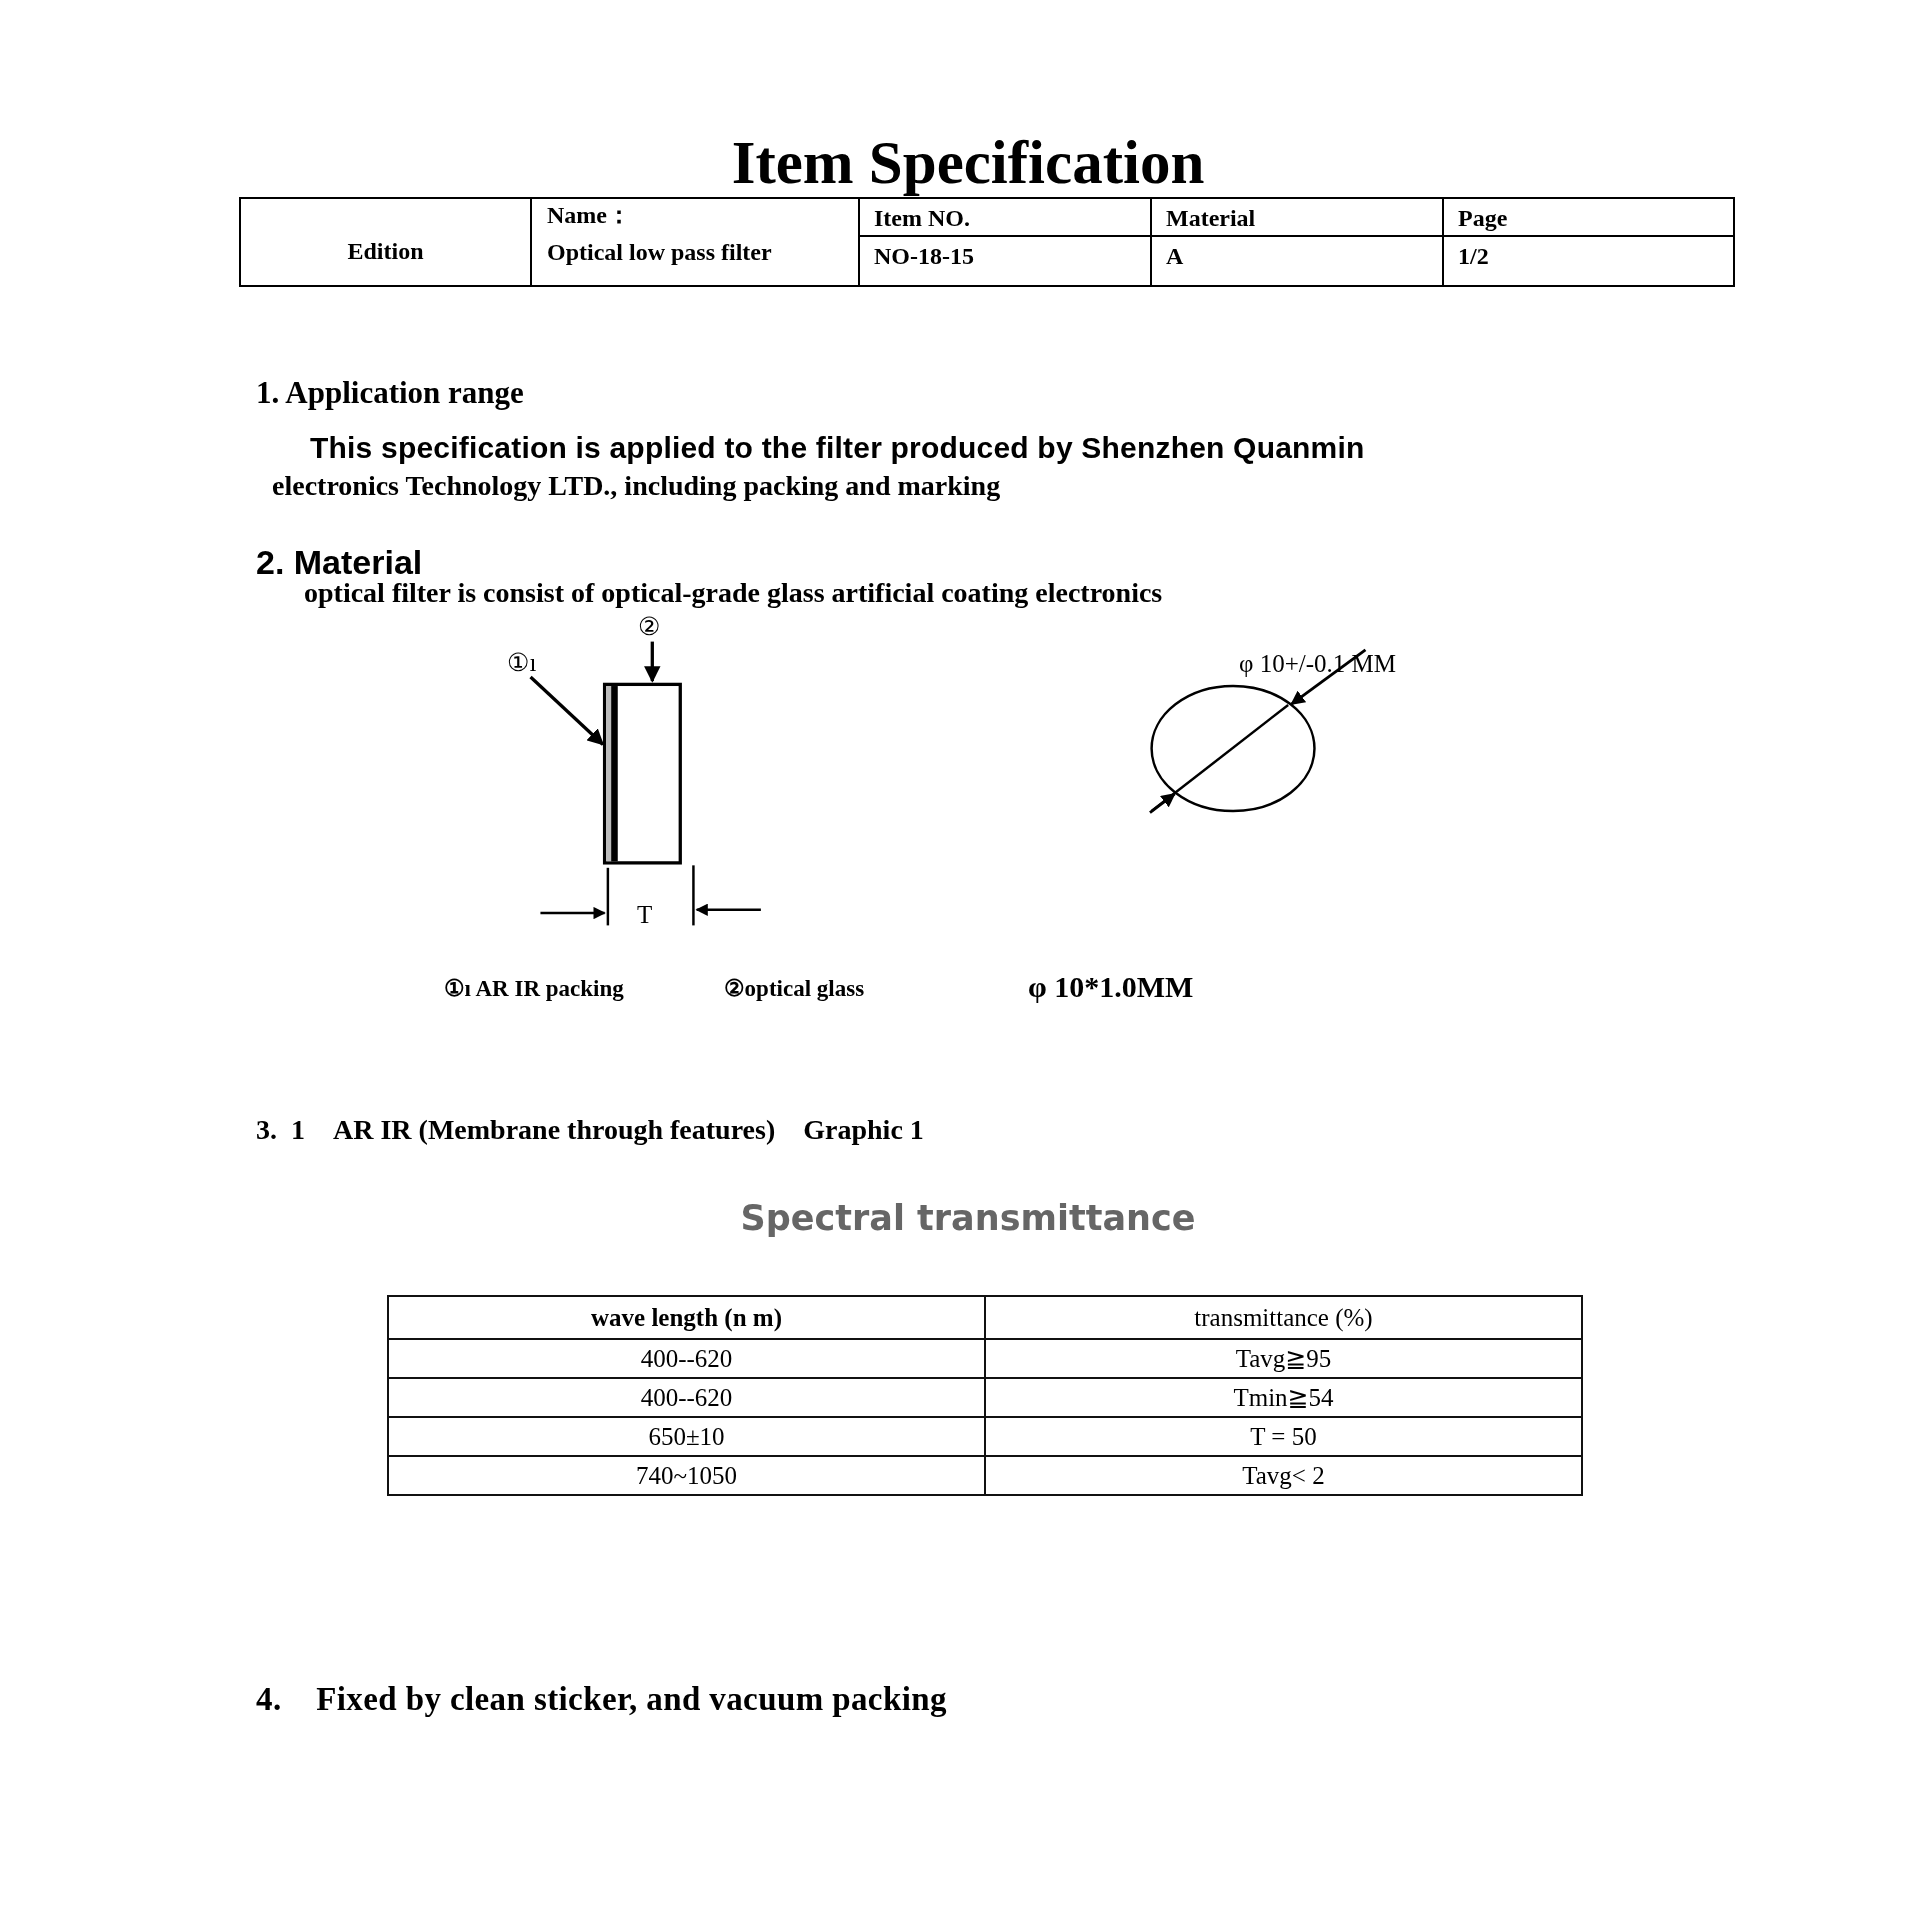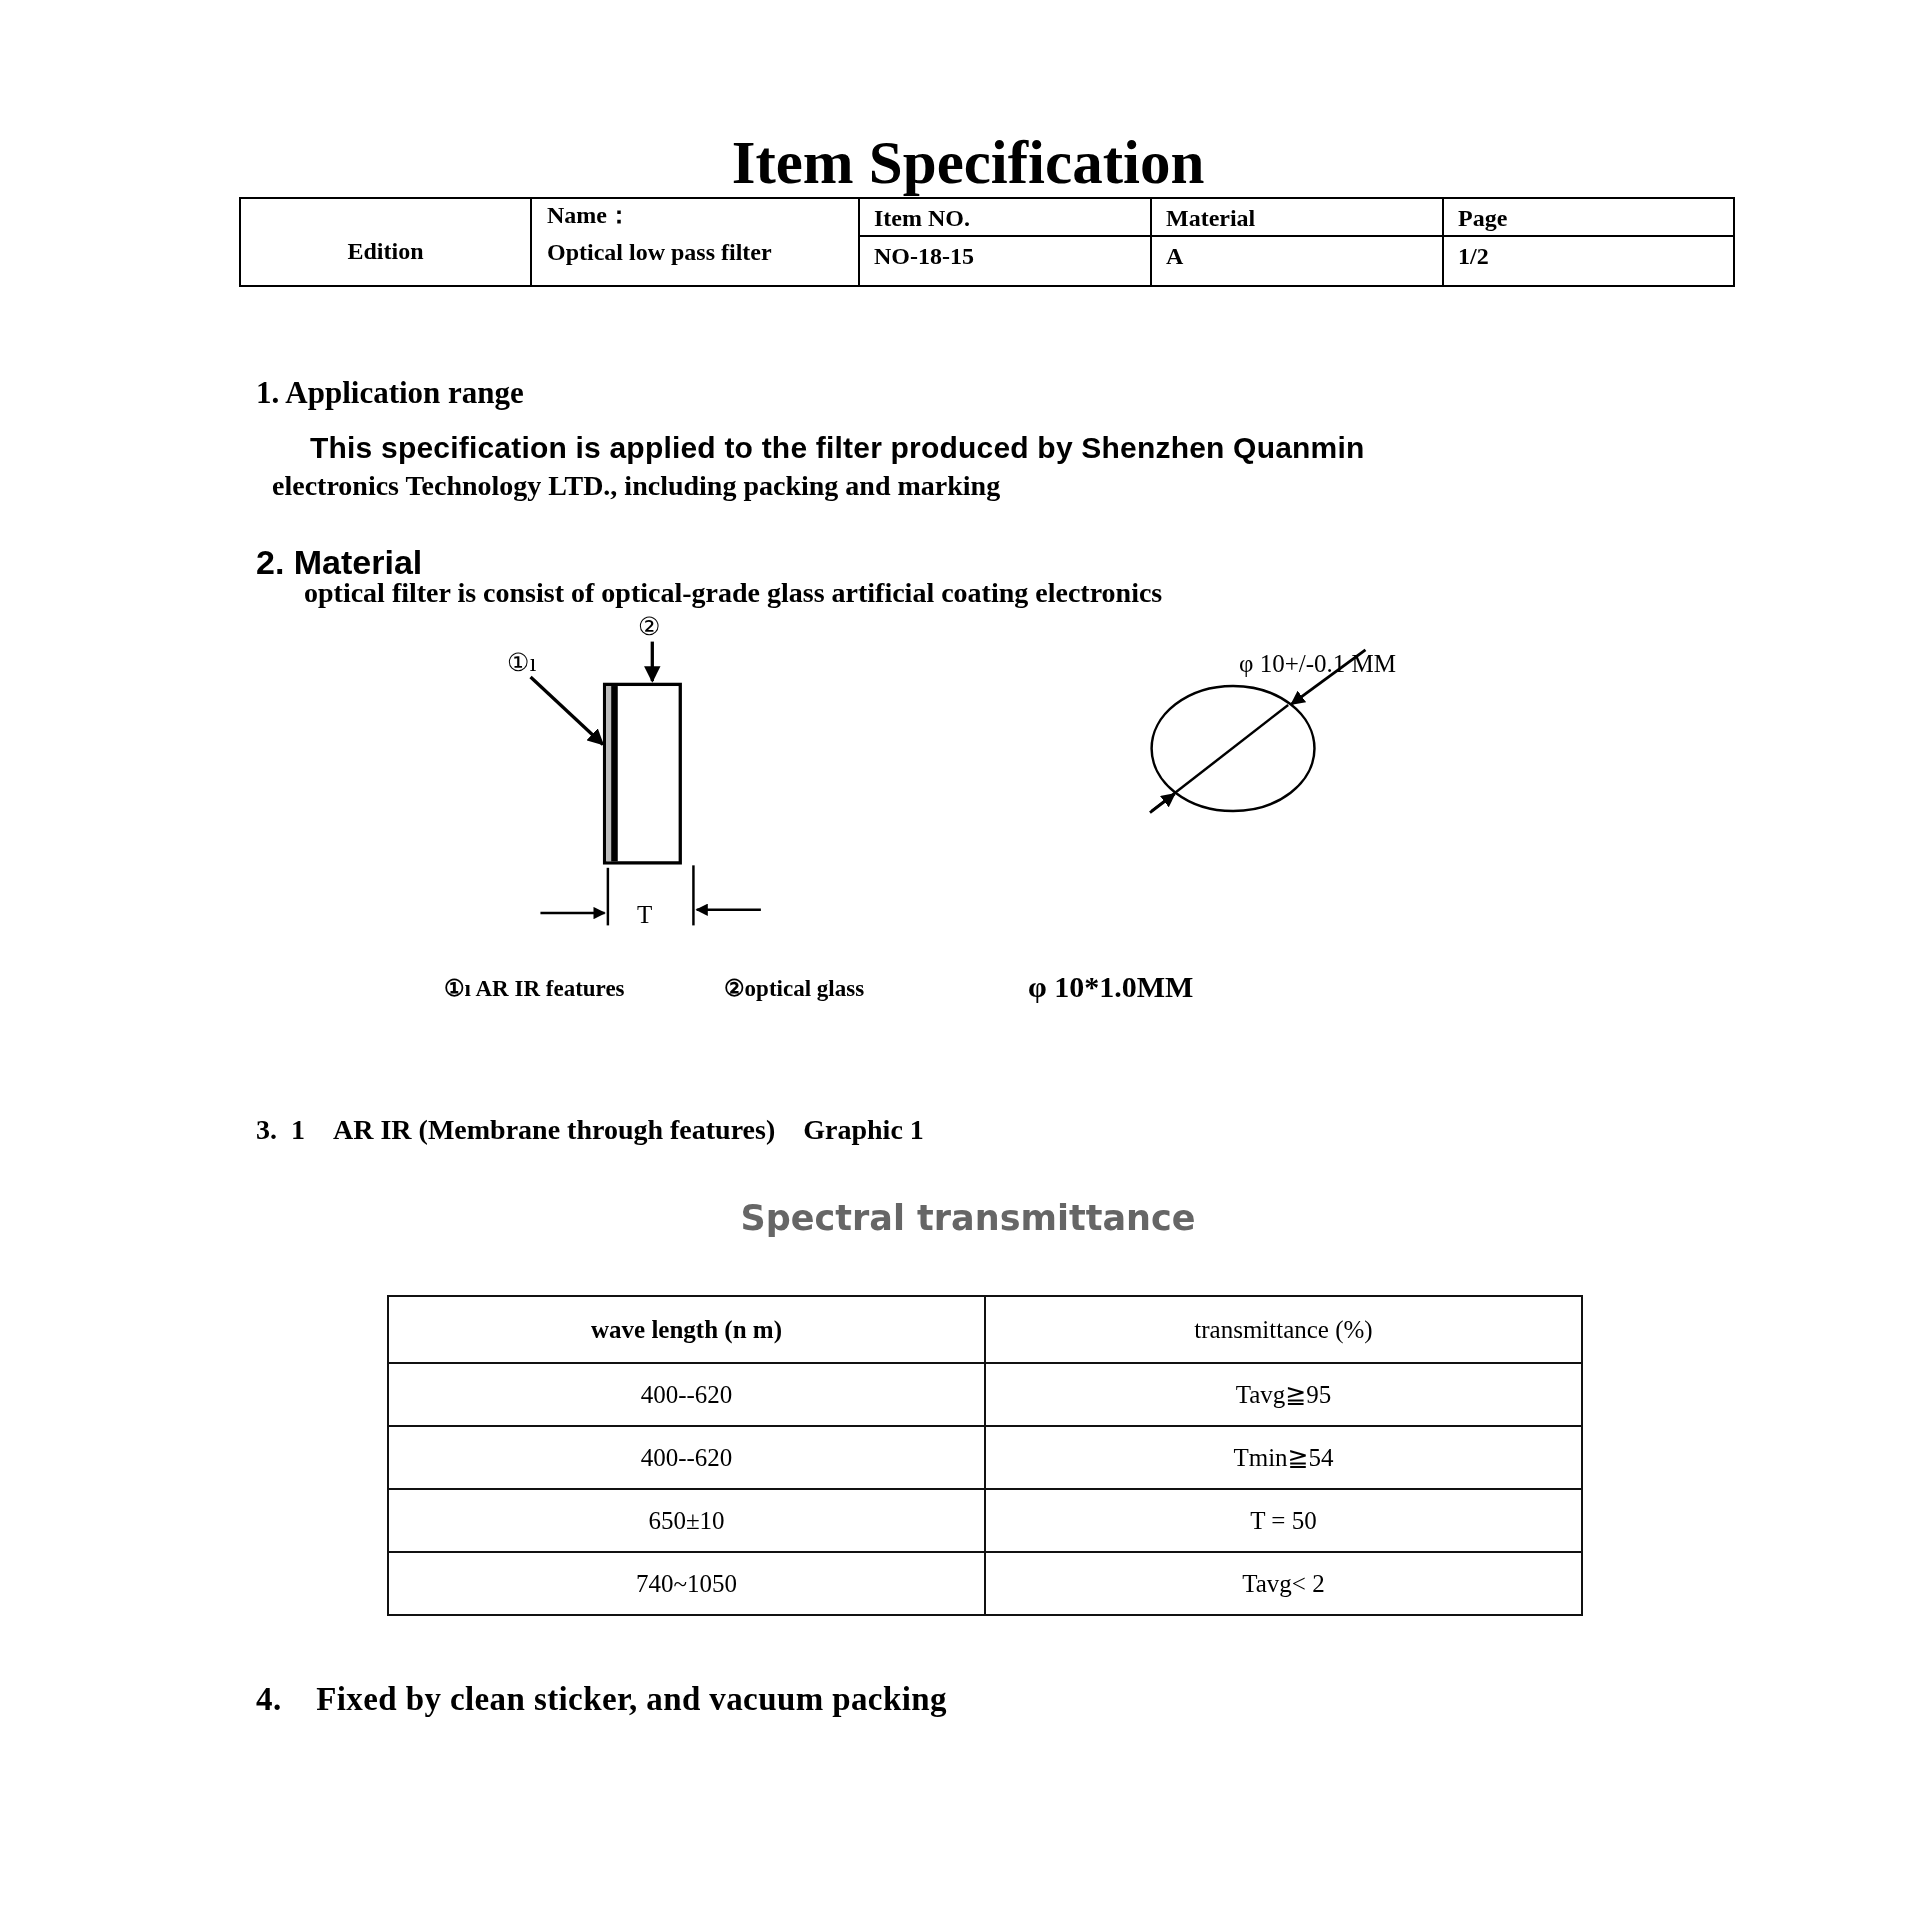--- a/index.html
+++ b/index.html
@@ -19,21 +19,21 @@
   .h1 { font-size:31px; }
   .para1 { font-size:30px; letter-spacing:0.2px; }
   .para2 { font-size:28px; }
   .h2 { font-size:34px; }
   .legend { font-size:23px; }
   .legend-big { font-size:30px; }
 
   .spec-title { font-family:"DejaVu Sans", sans-serif; font-weight:bold; color:#666; font-size:35px; left:0; width:1936px; text-align:center; top:1198px; }
 
   table.spec { position:absolute; left:387px; top:1295px; width:1196px; border-collapse:collapse; }
-  table.spec td, table.spec th { border:2.5px solid #111; height:37px; padding:12px; text-align:center;
+  table.spec td, table.spec th { border:2.5px solid #111; height:37px; padding:0; text-align:center;
          font-family:"Liberation Serif", serif; font-size:25px; font-weight:normal; width:50%; }
   table.spec th.bold { font-weight:bold; }
   table.spec tr.head th { height:41px; }
 
   svg.diagram { position:absolute; left:0; top:0; }
 </style>
 </head>
 <body>
 
 <div class="abs serif-b title">Item Specification</div>
@@ -85,21 +85,21 @@
     <line x1="1660" y1="790" x2="1570" y2="856" stroke="#000" stroke-width="3.5" marker-end="url(#ah)"></line>
     <line x1="1398" y1="988" x2="1428" y2="965" stroke="#000" stroke-width="3.5" marker-end="url(#ah)"></line>
   </g>
 </svg>
 
 <div class="abs" style="left:507px; top:648px; font-size:25px;">①ı</div>
 <div class="abs" style="left:638px; top:612px; font-size:25px;">②</div>
 <div class="abs" style="left:637px; top:901px; font-size:25px;">T</div>
 <div class="abs" style="left:1239px; top:650px; font-size:25px;">φ 10+/-0.1 MM</div>
 
-<div class="abs serif-b legend" style="left:444px; top:975px">①ı  AR IR features</div>
+<div class="abs serif-b legend" style="left:444px; top:975px">①ı  AR IR packing</div>
 <div class="abs serif-b legend" style="left:724px; top:975px">②optical glass</div>
 <div class="abs serif-b legend-big" style="left:1028px; top:970px">φ 10*1.0MM</div>
 
 <div class="abs serif-b h2" style="left:256px; top:1114px; font-size:28px">3.&nbsp;&nbsp;1&nbsp;&nbsp;&nbsp;&nbsp;AR IR (Membrane through features)&nbsp;&nbsp;&nbsp;&nbsp;Graphic 1</div>
 <div class="abs spec-title">Spectral transmittance</div>
 
 <table class="spec">
   <tbody>
       <tr class="head">
     <th class="bold">wave length (n m)</th>

